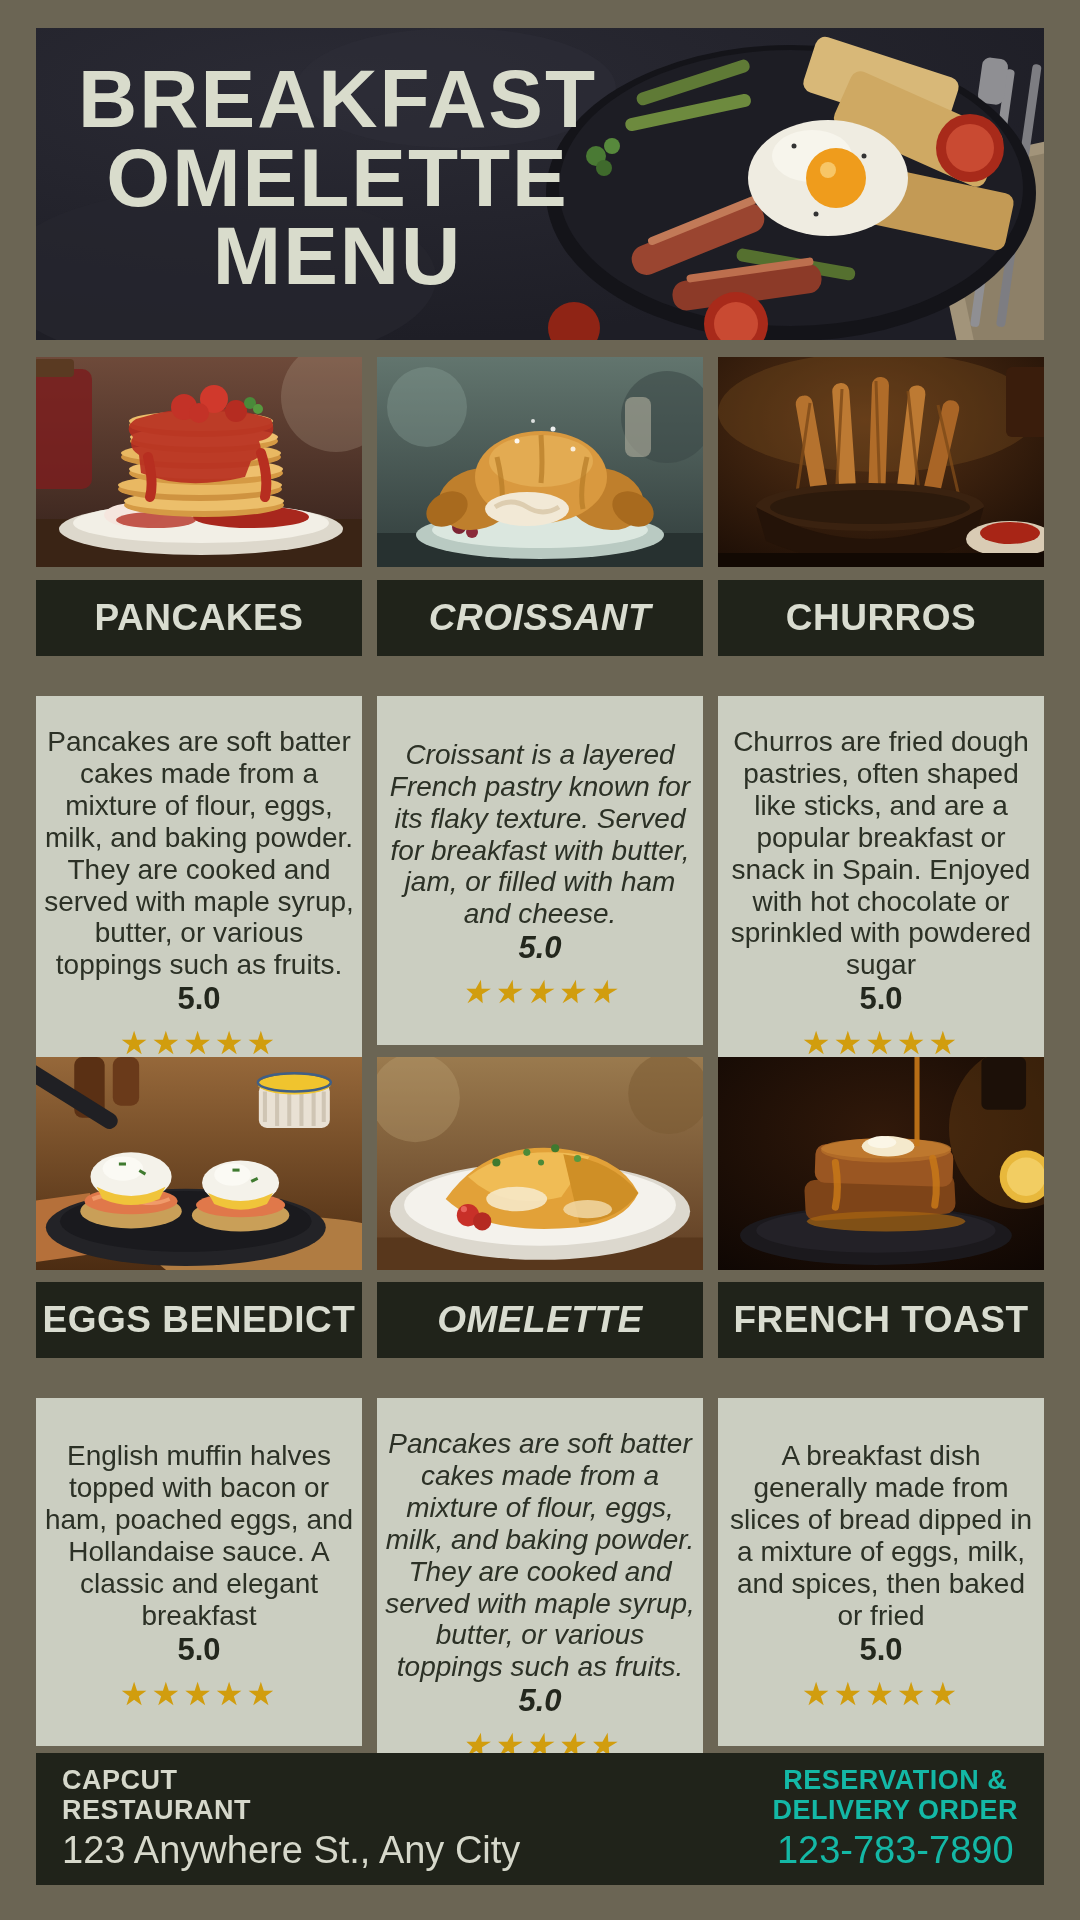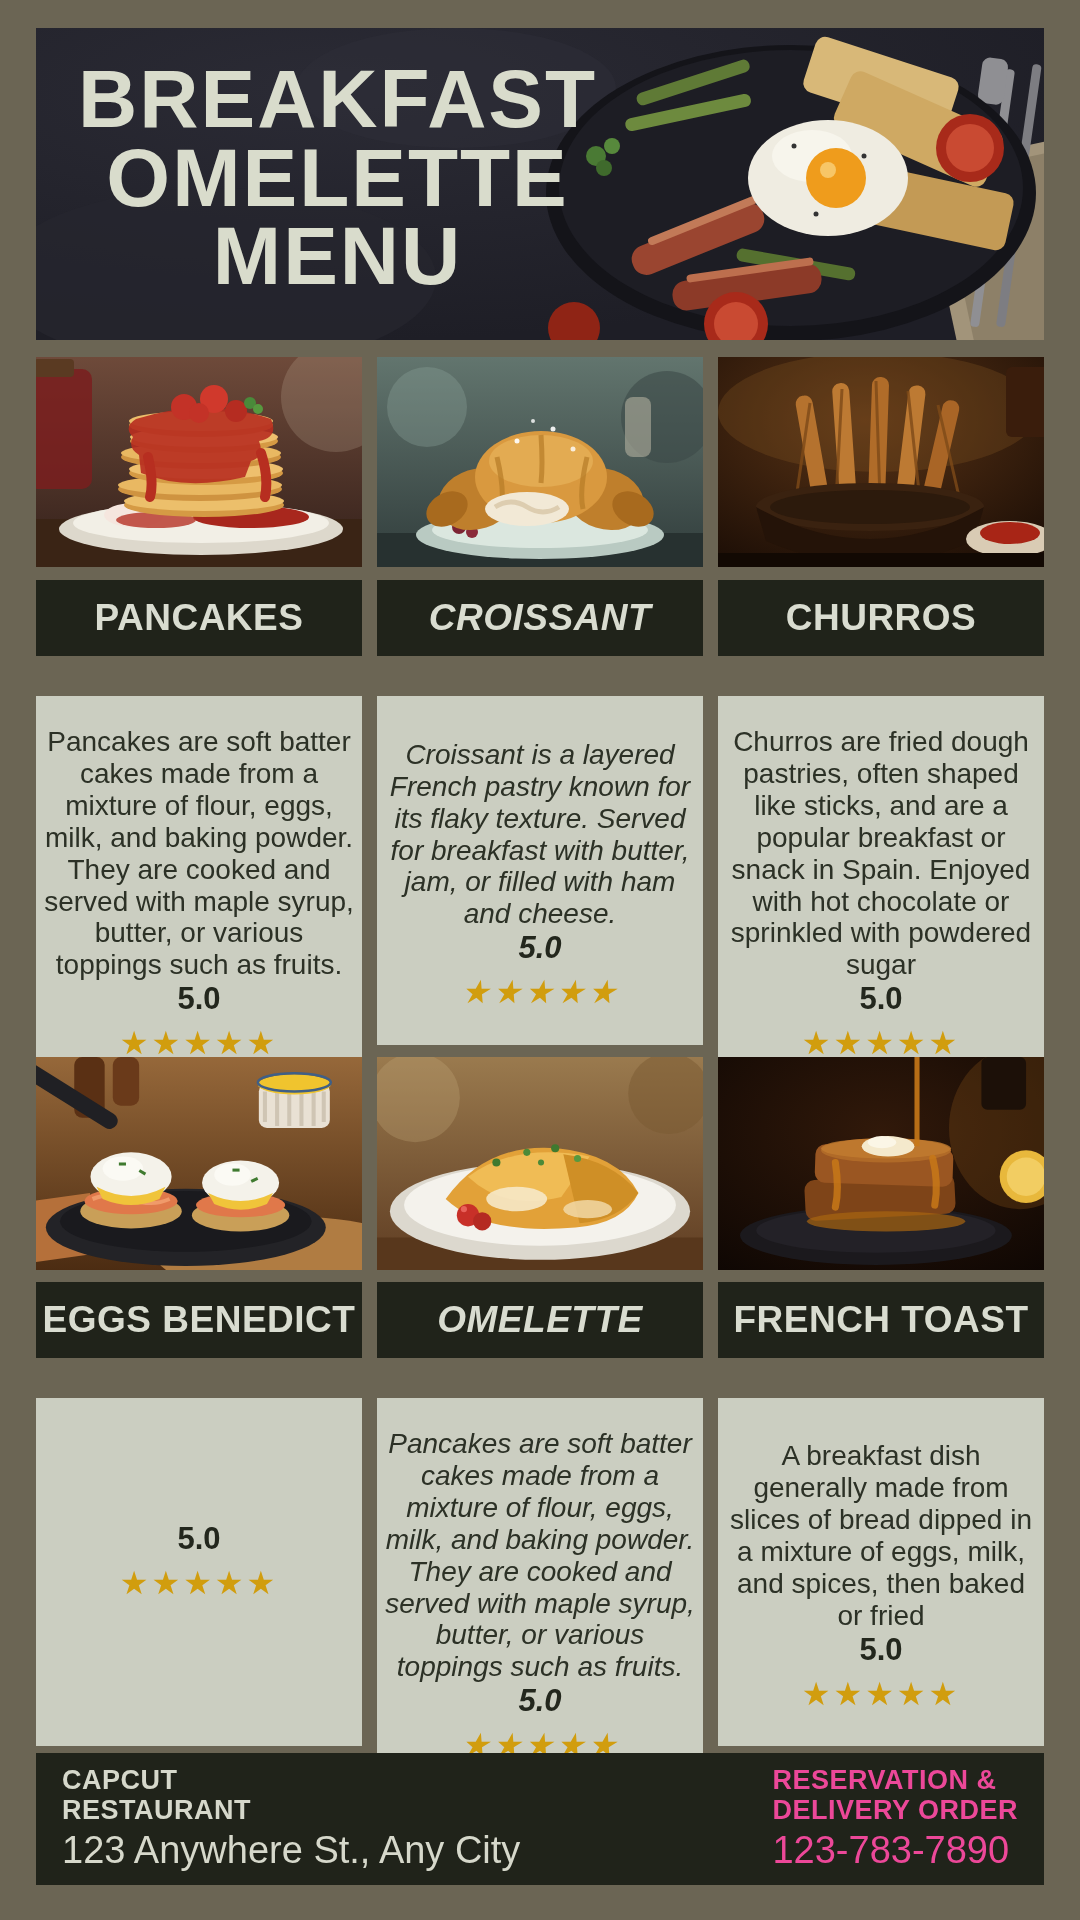--- a/index.html
+++ b/index.html
@@ -23,21 +23,21 @@
   .card-head h2{margin:0;color:#d9dcd0;font-size:37px;font-weight:800;letter-spacing:.5px;white-space:nowrap;}
   .card-body{flex:1;background:#cbcec1;display:flex;flex-direction:column;justify-content:center;}
   .desc{margin:0;padding:30px 8px 0;text-align:center;color:#2c3126;font-size:28px;line-height:1.14;}
   .rating{display:flex;align-items:center;justify-content:center;gap:10px;padding-bottom:24px;flex-direction:column;}
   .score{color:#23271d;font-weight:800;font-size:31px;}
   .stars{color:#d19d0e;font-size:32px;letter-spacing:3px;line-height:1;}
   
   .footer{position:absolute;left:36px;top:1753px;width:1008px;height:132px;background:#20231a;
           box-sizing:border-box;display:flex;align-items:center;justify-content:space-between;padding:0 26px;}
   .f-left{color:#d6d8cb;text-align:left;}
-  .f-right{color:#ec4899;text-align:left;}
+  .f-right{color:#14b8a6;text-align:center;}
   .f-bold{font-weight:800;font-size:27px;line-height:1.08;letter-spacing:.5px;}
   .f-reg{font-weight:400;font-size:38px;margin-top:4px;}
 </style>
 </head>
 <body>
 
 <div class="poster">
 
   <div class="banner">
     <svg viewBox="0 0 1008 312" preserveAspectRatio="xMidYMid slice">
@@ -345,20 +345,21 @@
         <ellipse cx="168" cy="162" rx="78" ry="10" fill="#a8650f" opacity=".7"></ellipse>
       </g>
     </svg>
   </div>
 
   <div class="card cardrow2 col-a">
     <div class="card-head">
         <h2>EGGS BENEDICT</h2>
       </div>
     <div class="card-body">
+      <p class="desc">English muffin halves topped with bacon or ham, poached eggs, and Hollandaise sauce. A classic and elegant breakfast</p>
       <div class="rating">
         <span class="score">5.0</span>
         <span class="stars">★★★★★</span>
       </div>
     </div>
   </div>
 
   <div class="card cardrow2 col-b">
     <div class="card-head">
         <h2>OMELETTE</h2>

